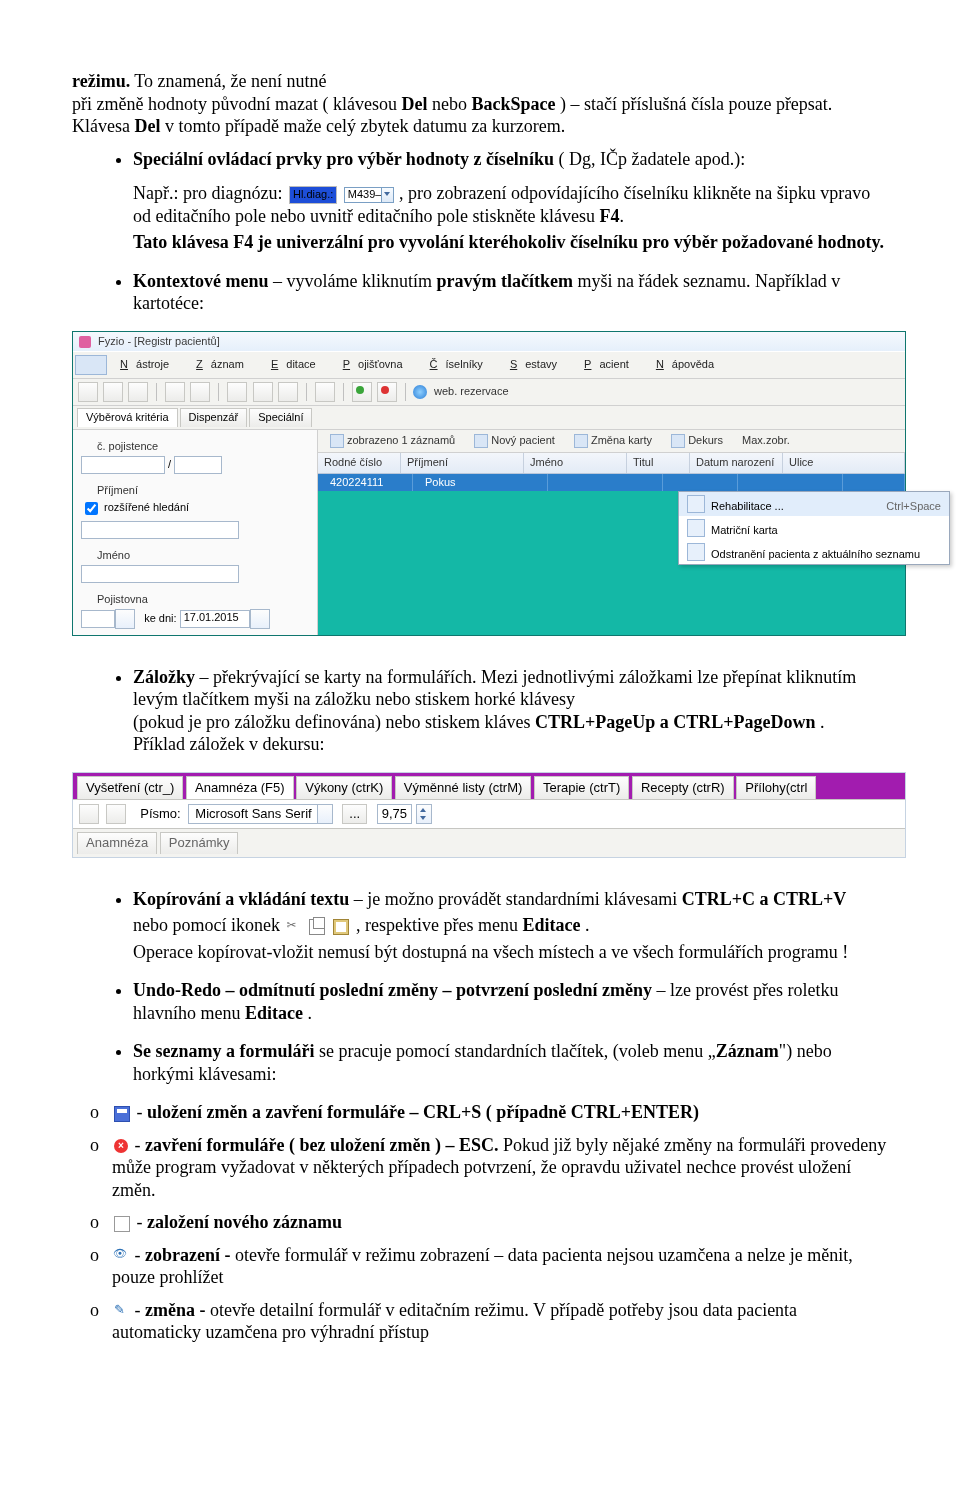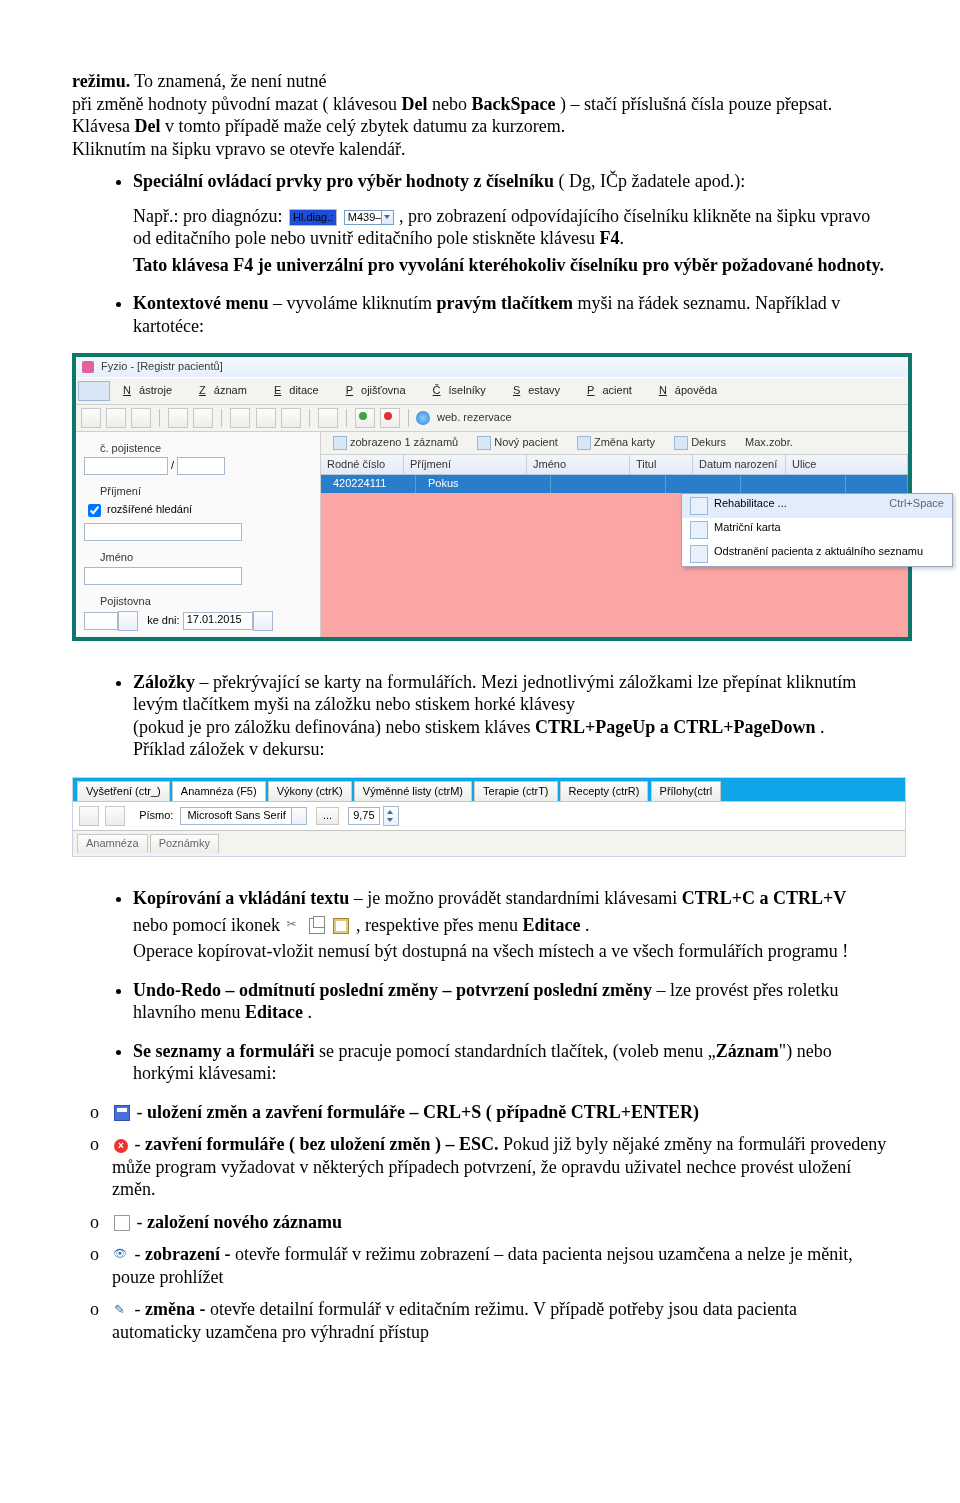--- a/index.html
+++ b/index.html
@@ -66,22 +66,22 @@
   .ic-close::before{content:"×";}
   .ic-new { border:1px solid #999; background:#fff;}
   .ic-eye::before{content:"👁"; font-size:11px; position:absolute; left:-1px; top:-2px; color:#2a6fb5;}
   .ic-pen::before{content:"✎"; font-size:13px; position:absolute; left:0; top:-2px; color:#2a6fb5;}
 
   
   .app1 {
     width: 832px; margin: 8px 0 0 0;
     font-family: Tahoma, Arial, sans-serif;
     font-size: 11px;
-    border: 4px solid #0f766e;
-    background:#fca5a5;
+    border: 1px solid #0f766e;
+    background:#14b8a6;
   }
   .app1 .titlebar {
     background: linear-gradient(#f5f9fd,#e5effb);
     padding: 3px 6px;
     color:#3a3a3a;
   }
   .app1 .titlebar .ticon{display:inline-block;width:12px;height:12px;background:#e060a0;border-radius:2px;margin-right:4px;vertical-align:middle;}
   .app1 .menubar { padding: 2px 2px; background:#f3f3f0; border-top:1px solid #fff; border-bottom:1px solid #d0d0d0;}
   .app1 .menubar span { padding: 2px 8px; display:inline-block; color:#222;}
   .app1 .menubar span u{text-decoration:underline;}
@@ -109,30 +109,30 @@
   .app1 .gridhead{display:flex;background:linear-gradient(#f3f6fb,#e3ebf6);border-bottom:1px solid #b9c7da;}
   .app1 .gridhead div{padding:3px 6px;border-right:1px solid #c6d0de;color:#333;}
   .app1 .gridrow{display:flex;background:#2a7dca;color:#fff;}
   .app1 .gridrow div{padding:2px 12px;border-right:1px solid #5a9cd9;}
   .app1 .ctxmenu{position:relative;height:90px;}
   .app1 .ctxmenu .menu{
     position:absolute; left:360px; top:0;
     background:#fff;border:1px solid #9aa8bc;box-shadow:2px 2px 4px rgba(0,0,0,.2);
     width:270px;
   }
-  .app1 .ctxmenu .menu .mi{display:flex;align-items:flex-start;padding:3px 8px;}
+  .app1 .ctxmenu .menu .mi{display:flex;align-items:flex-end;padding:3px 8px;}
   .app1 .ctxmenu .menu .mi .mico{width:16px;height:16px;margin-right:6px;border:1px solid #9cb7d8;background:#e7f0fb;}
   .app1 .ctxmenu .menu .mi .mtxt{flex:1;}
   .app1 .ctxmenu .menu .mi .macc{color:#666;}
   .app1 .ctxmenu .menu .mi:first-child{background:#e1edfb;}
 
   
   .app2{
-    width:832px;margin:8px 0 0 0;font-family:Tahoma,Arial,sans-serif;font-size:11px;
-    border:1px solid #c6d3e2;background:#0ea5e9;
+    width:832px;margin:8px 0 0 0;font-family:Tahoma,Arial,sans-serif;font-size:13px;
+    border:1px solid #c6d3e2;background:#a21caf;
   }
   .app2 .trow{padding:3px 4px 0;border-bottom:1px solid #c6c6c2;white-space:nowrap;}
   .app2 .tabx{display:inline-block;padding:3px 8px;border:1px solid #c8c8c4;border-bottom:none;background:linear-gradient(#fdfdfd,#ececea);margin-right:-1px;}
   .app2 .tabx.sel{background:#fff;font-weight:normal;}
   .app2 .row2{padding:4px 6px;background:#fff;border-bottom:1px solid #c6c6c2;}
   .app2 .row2 .bb{display:inline-block;width:18px;height:18px;border:1px solid #c8c8c4;background:linear-gradient(#fdfdfd,#ececea);vertical-align:middle;margin-right:3px;position:relative;}
   .app2 .row2 .flabel{display:inline-block;vertical-align:middle;margin:0 4px 0 8px;}
   .app2 .row2 .fsel{display:inline-block;border:1px solid #a7b8cc;background:#fff;padding:1px 20px 1px 6px;vertical-align:middle;position:relative;}
   .app2 .row2 .fsel .fdd{position:absolute;right:0;top:0;bottom:0;width:14px;border-left:1px solid #a7b8cc;background:linear-gradient(#fdfdfd,#e8f0fb);}
   .app2 .row2 .dots{display:inline-block;border:1px solid #c8c8c4;background:linear-gradient(#fdfdfd,#ececea);padding:1px 6px;margin:0 6px;vertical-align:middle;}
@@ -143,21 +143,20 @@
   .app2 .row3{padding:3px 4px;background:#f3f3f0;}
   .app2 .row3 .stab{display:inline-block;padding:2px 8px;border:1px solid #c8c8c4;border-bottom:none;background:linear-gradient(#fdfdfd,#ececea);margin-right:-1px;color:#666;}
 </style>
 </head>
 <body>
 
 <p>
   <b>režimu.</b><span> To znamená, že není nutné</span><br>
   <span>při změně hodnoty původní mazat ( klávesou </span><b>Del</b><span> nebo </span><b>BackSpace</b><span> ) – stačí příslušná čísla pouze přepsat.</span><br>
   <span>Klávesa </span><b>Del</b><span>  v tomto případě maže celý zbytek datumu za kurzorem.</span><br>
-  <span>Kliknutím na šipku vpravo se otevře kalendář.</span>
 </p>
 
 <ul class="bul">
   <li>
     <p>
       <b>Speciální ovládací prvky pro výběr hodnoty z číselníku</b><span> ( Dg, IČp žadatele apod.):</span>
     </p>
     <p style="margin-top:12px;">
       <span>Např.: pro diagnózu: </span>
       <span class="mini-box">Hl.diag.:</span>
@@ -201,20 +200,25 @@
     <span class="tb"></span>
     <span class="tb"></span>
     <span class="tb"></span>
     <span class="sep"></span>
     <span class="tb"></span>
     <span class="sep"></span>
     <span class="tb"><span class="gdot"></span></span>
     <span class="tb"><span class="rdot"></span></span>
     <span class="sep"></span>
     <span class="globe"></span><span class="weblbl">web. rezervace</span>
+  </div>
+  <div class="tabs2">
+    <span class="tb2 sel">Výběrová kritéria</span>
+    <span class="tb2">Dispenzář</span>
+    <span class="tb2">Speciální</span>
   </div>
   <div class="split">
     <div class="leftp">
       <span class="lbl">č. pojistence</span>
       <span class="inp" style="width:76px;"></span>
       <span>/</span>
       <span class="inp" style="width:40px;"></span>
       <span class="lbl" style="margin-top:10px;">Příjmení</span>
       <input type="checkbox" class="chk" checked="" style="">
       <span>rozšířené hledání</span>

